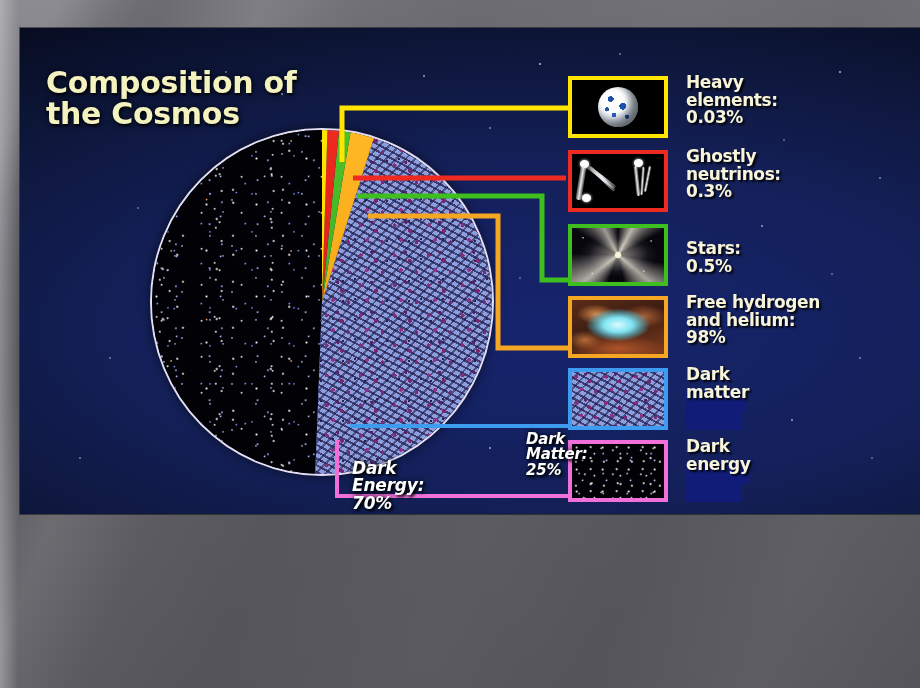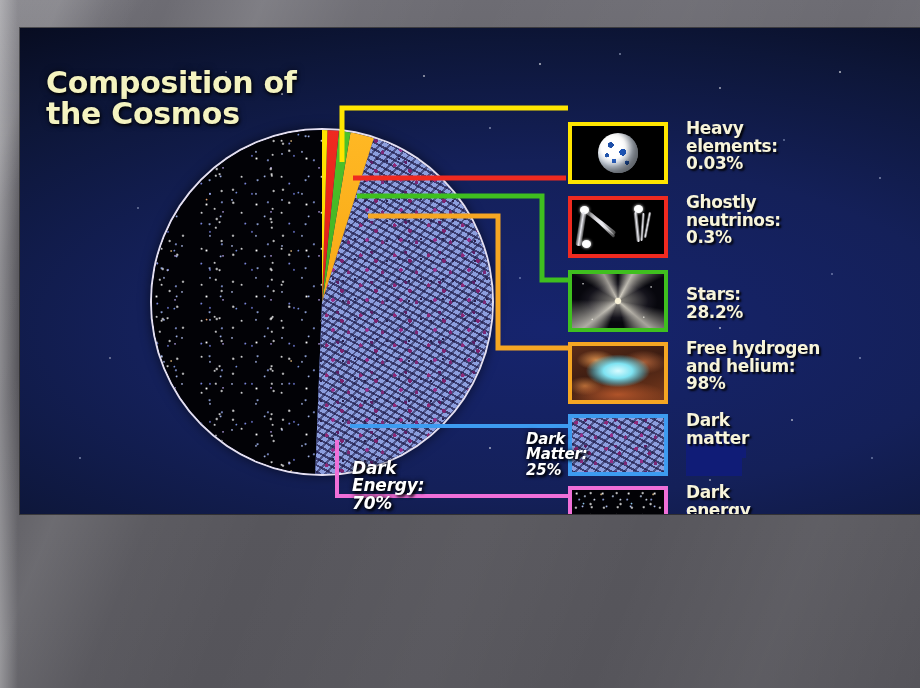--- a/index.html
+++ b/index.html
@@ -197,21 +197,20 @@
   #label-dark-matter { left: 374px; top: 302px; font-size: 15px; }
 
   
   #leaders { position: absolute; inset: 0; z-index: 4; }
 
   
   .legend-item {
     position: absolute;
     display: flex;
     align-items: flex-start;
-    margin-top: 46px;
   }
   .thumb {
     width: 100px;
     height: 62px;
     box-sizing: border-box;
     border: 4px solid #fff;
     background: #000;
     position: relative;
     overflow: hidden;
     flex: none;
@@ -403,21 +402,21 @@
       <div class="legend-text">Ghostly
 neutrinos:
 0.3%</div>
     </div>
 
     <div class="legend-item" style="left:548px; top:196px;">
       <div class="thumb" style="border-color:#3fbf1f;">
         <div class="art art-galaxy"></div>
       </div>
       <div class="legend-text" style="margin-top:16px;">Stars:
-28.2%</div>
+0.5%</div>
     </div>
 
     <div class="legend-item" style="left:548px; top:268px;">
       <div class="thumb" style="border-color:#f5a623;">
         <div class="art art-nebula"></div>
       </div>
       <div class="legend-text">Free hydrogen
 and helium:
 98%</div>
     </div>

